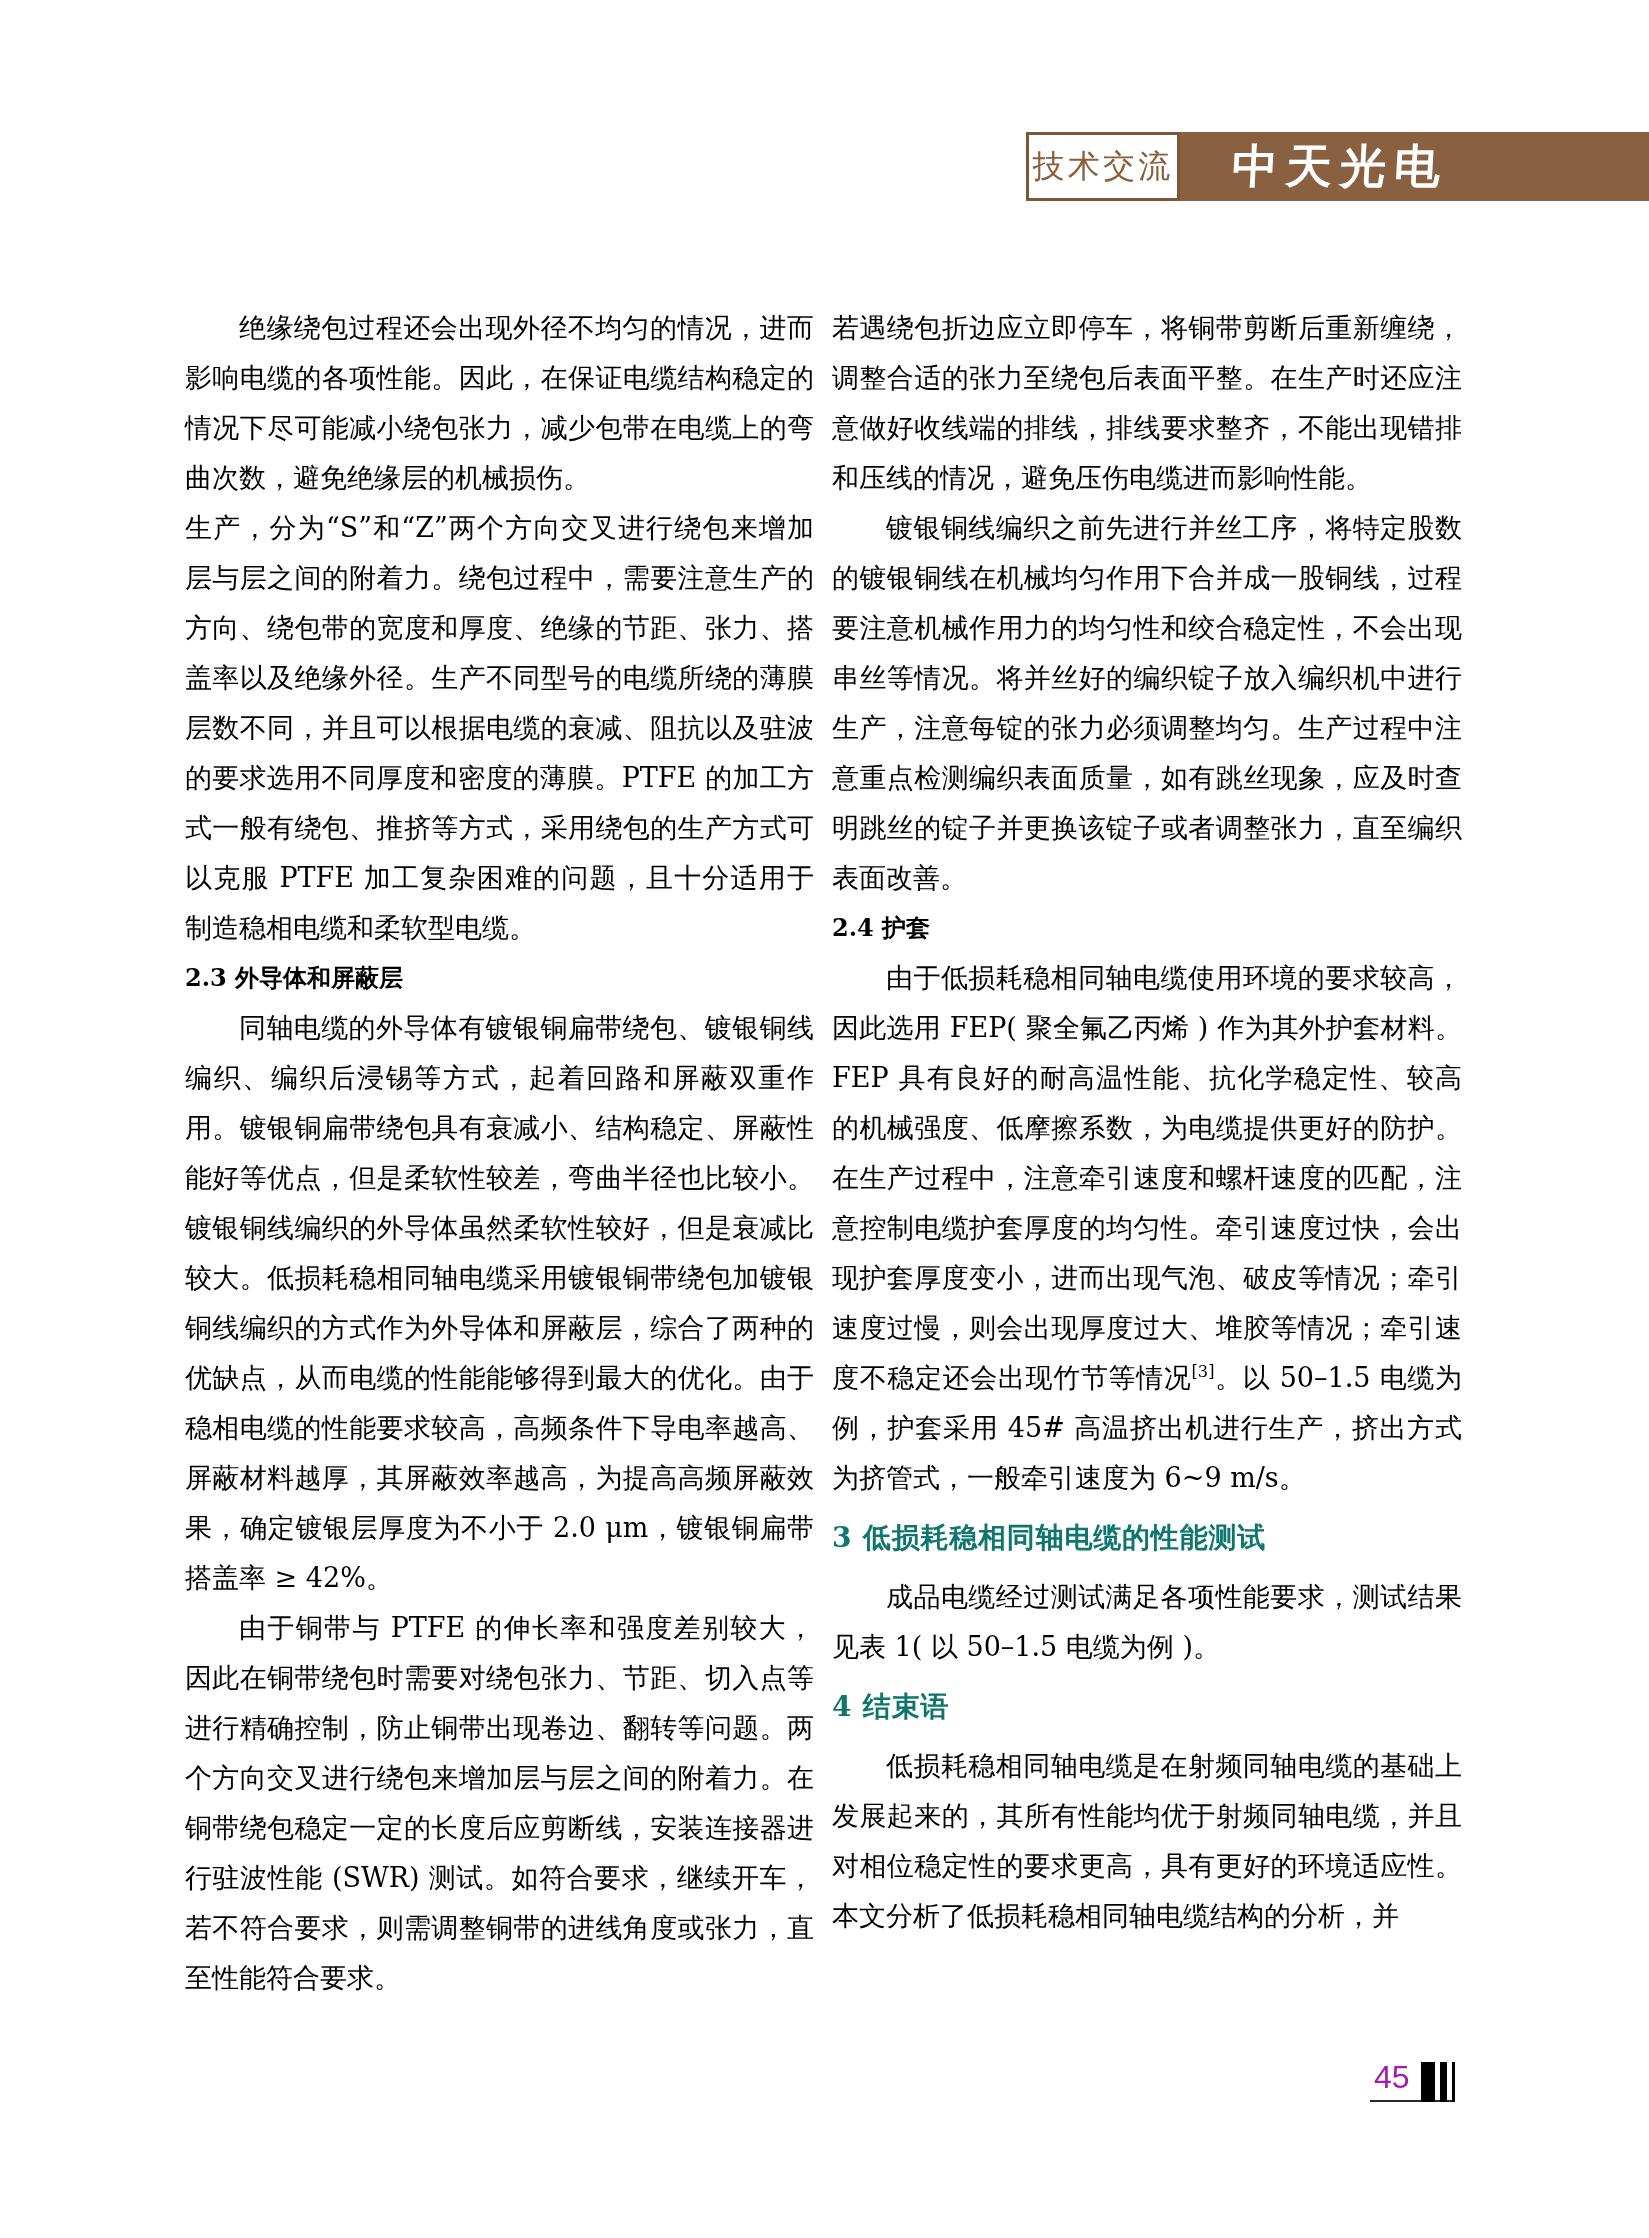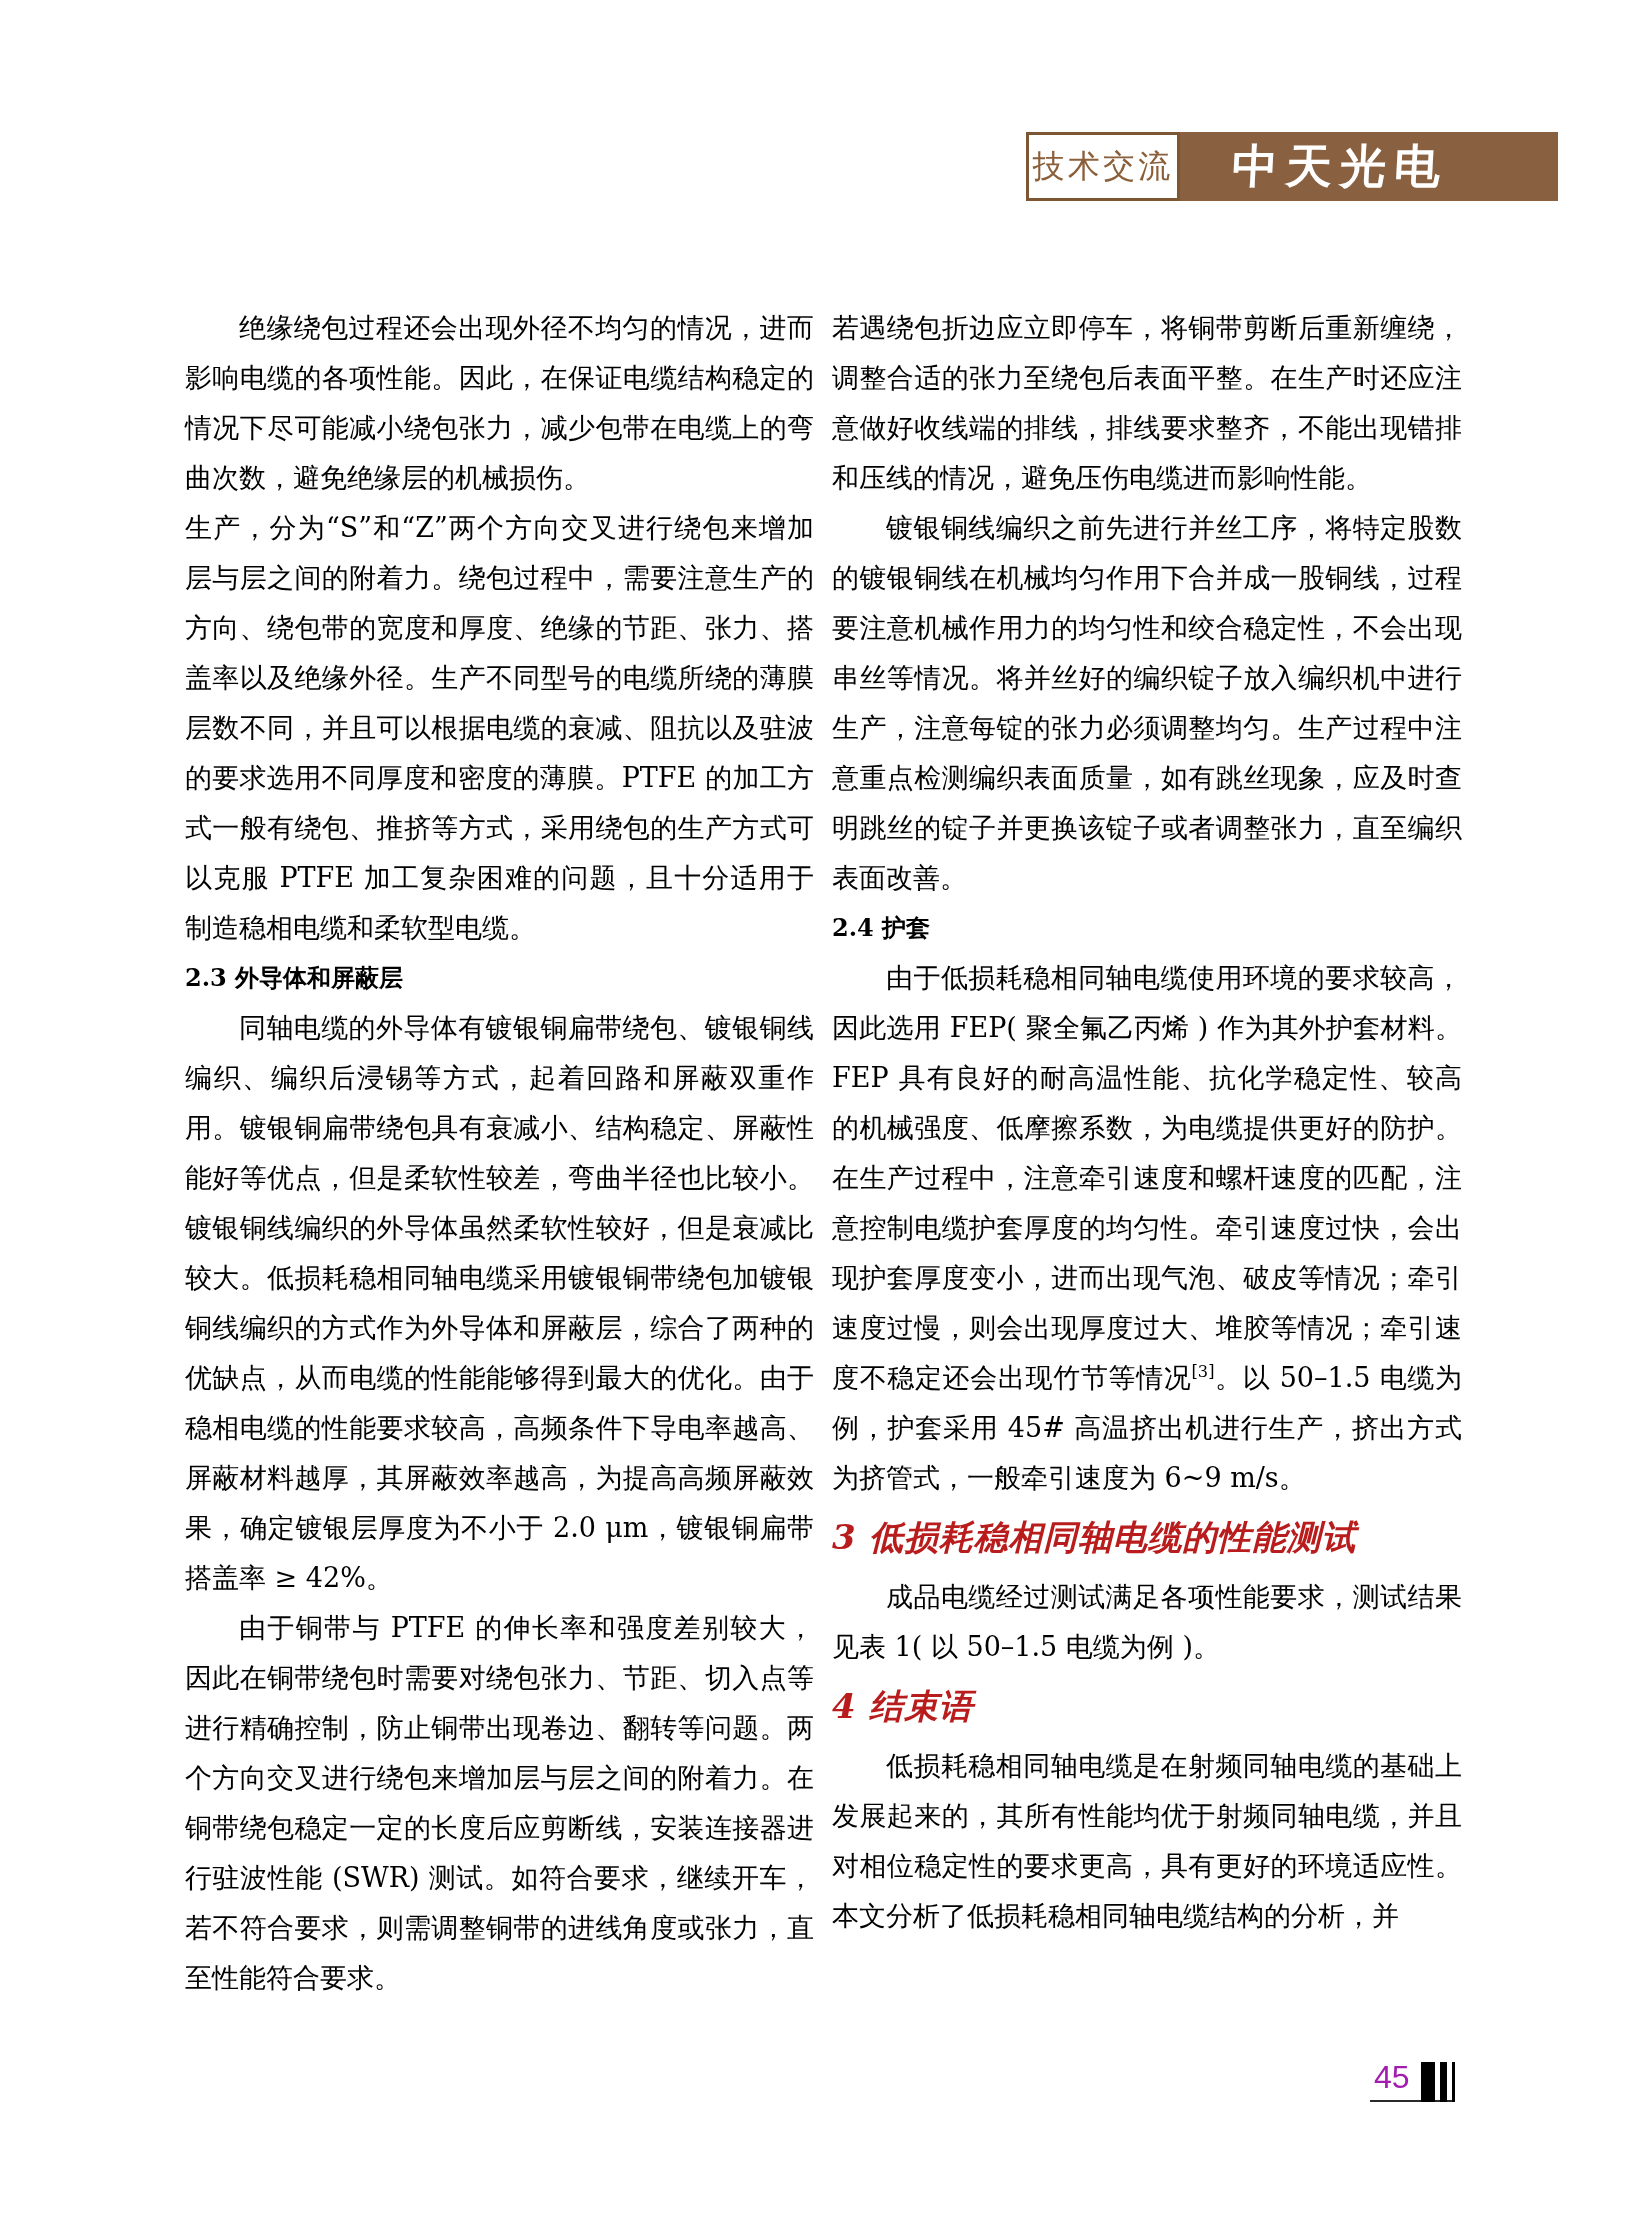--- a/index.html
+++ b/index.html
@@ -5,21 +5,21 @@
   html,body{margin:0;padding:0;background:#e8e8e8;}
   .page{
     position:relative;
     width:1650px;height:2239px;
     background:#ffffff;
     font-family:"DejaVu Serif","Liberation Serif",serif;
     overflow:hidden;
   }
   
   .header-band{
-    position:absolute;left:1026px;top:132px;width:532px;height:69px;
+    position:absolute;left:1026px;top:132px;width:624px;height:69px;
     background:#8a6140;
   }
   .category-box{
     position:absolute;left:0;top:0;width:154px;height:69px;
     background:#ffffff;border:3.2px solid #7d5634;box-sizing:border-box;
     display:flex;align-items:center;justify-content:center;
   }
   .category-label{
     font-family:"Liberation Sans",sans-serif;
     font-size:32px;color:#8a5f3a;letter-spacing:3.2px;white-space:nowrap;
@@ -38,22 +38,22 @@
   }
   .col-left{left:185px;width:629px;}
   .col-right{left:832px;width:630px;}
   .body-p{margin:0;}
   .body-p.indent{text-indent:2em;}
   .h-sub{
     font-weight:bold;font-size:24px;line-height:50px;color:#000;
     text-align:left;
   }
   .h-section{
-    font-weight:bold;font-size:34px;line-height:69px;color:#b91c1c;
-    text-align:left;letter-spacing:0.8px;font-style:italic;
+    font-weight:bold;font-size:28px;line-height:69px;color:#0f766e;
+    text-align:left;letter-spacing:0.8px;
   }
   sup{font-size:0.6em;vertical-align:super;line-height:0;}
   
   .page-num{
     position:absolute;left:1374px;top:2059px;
     font-family:Liberation Sans, sans-serif;font-size:32px;color:#a21caf;
   }
   .footer-rule{
     position:absolute;left:1370px;top:2100px;width:85px;height:2.4px;background:#2a2a2a;
   }

